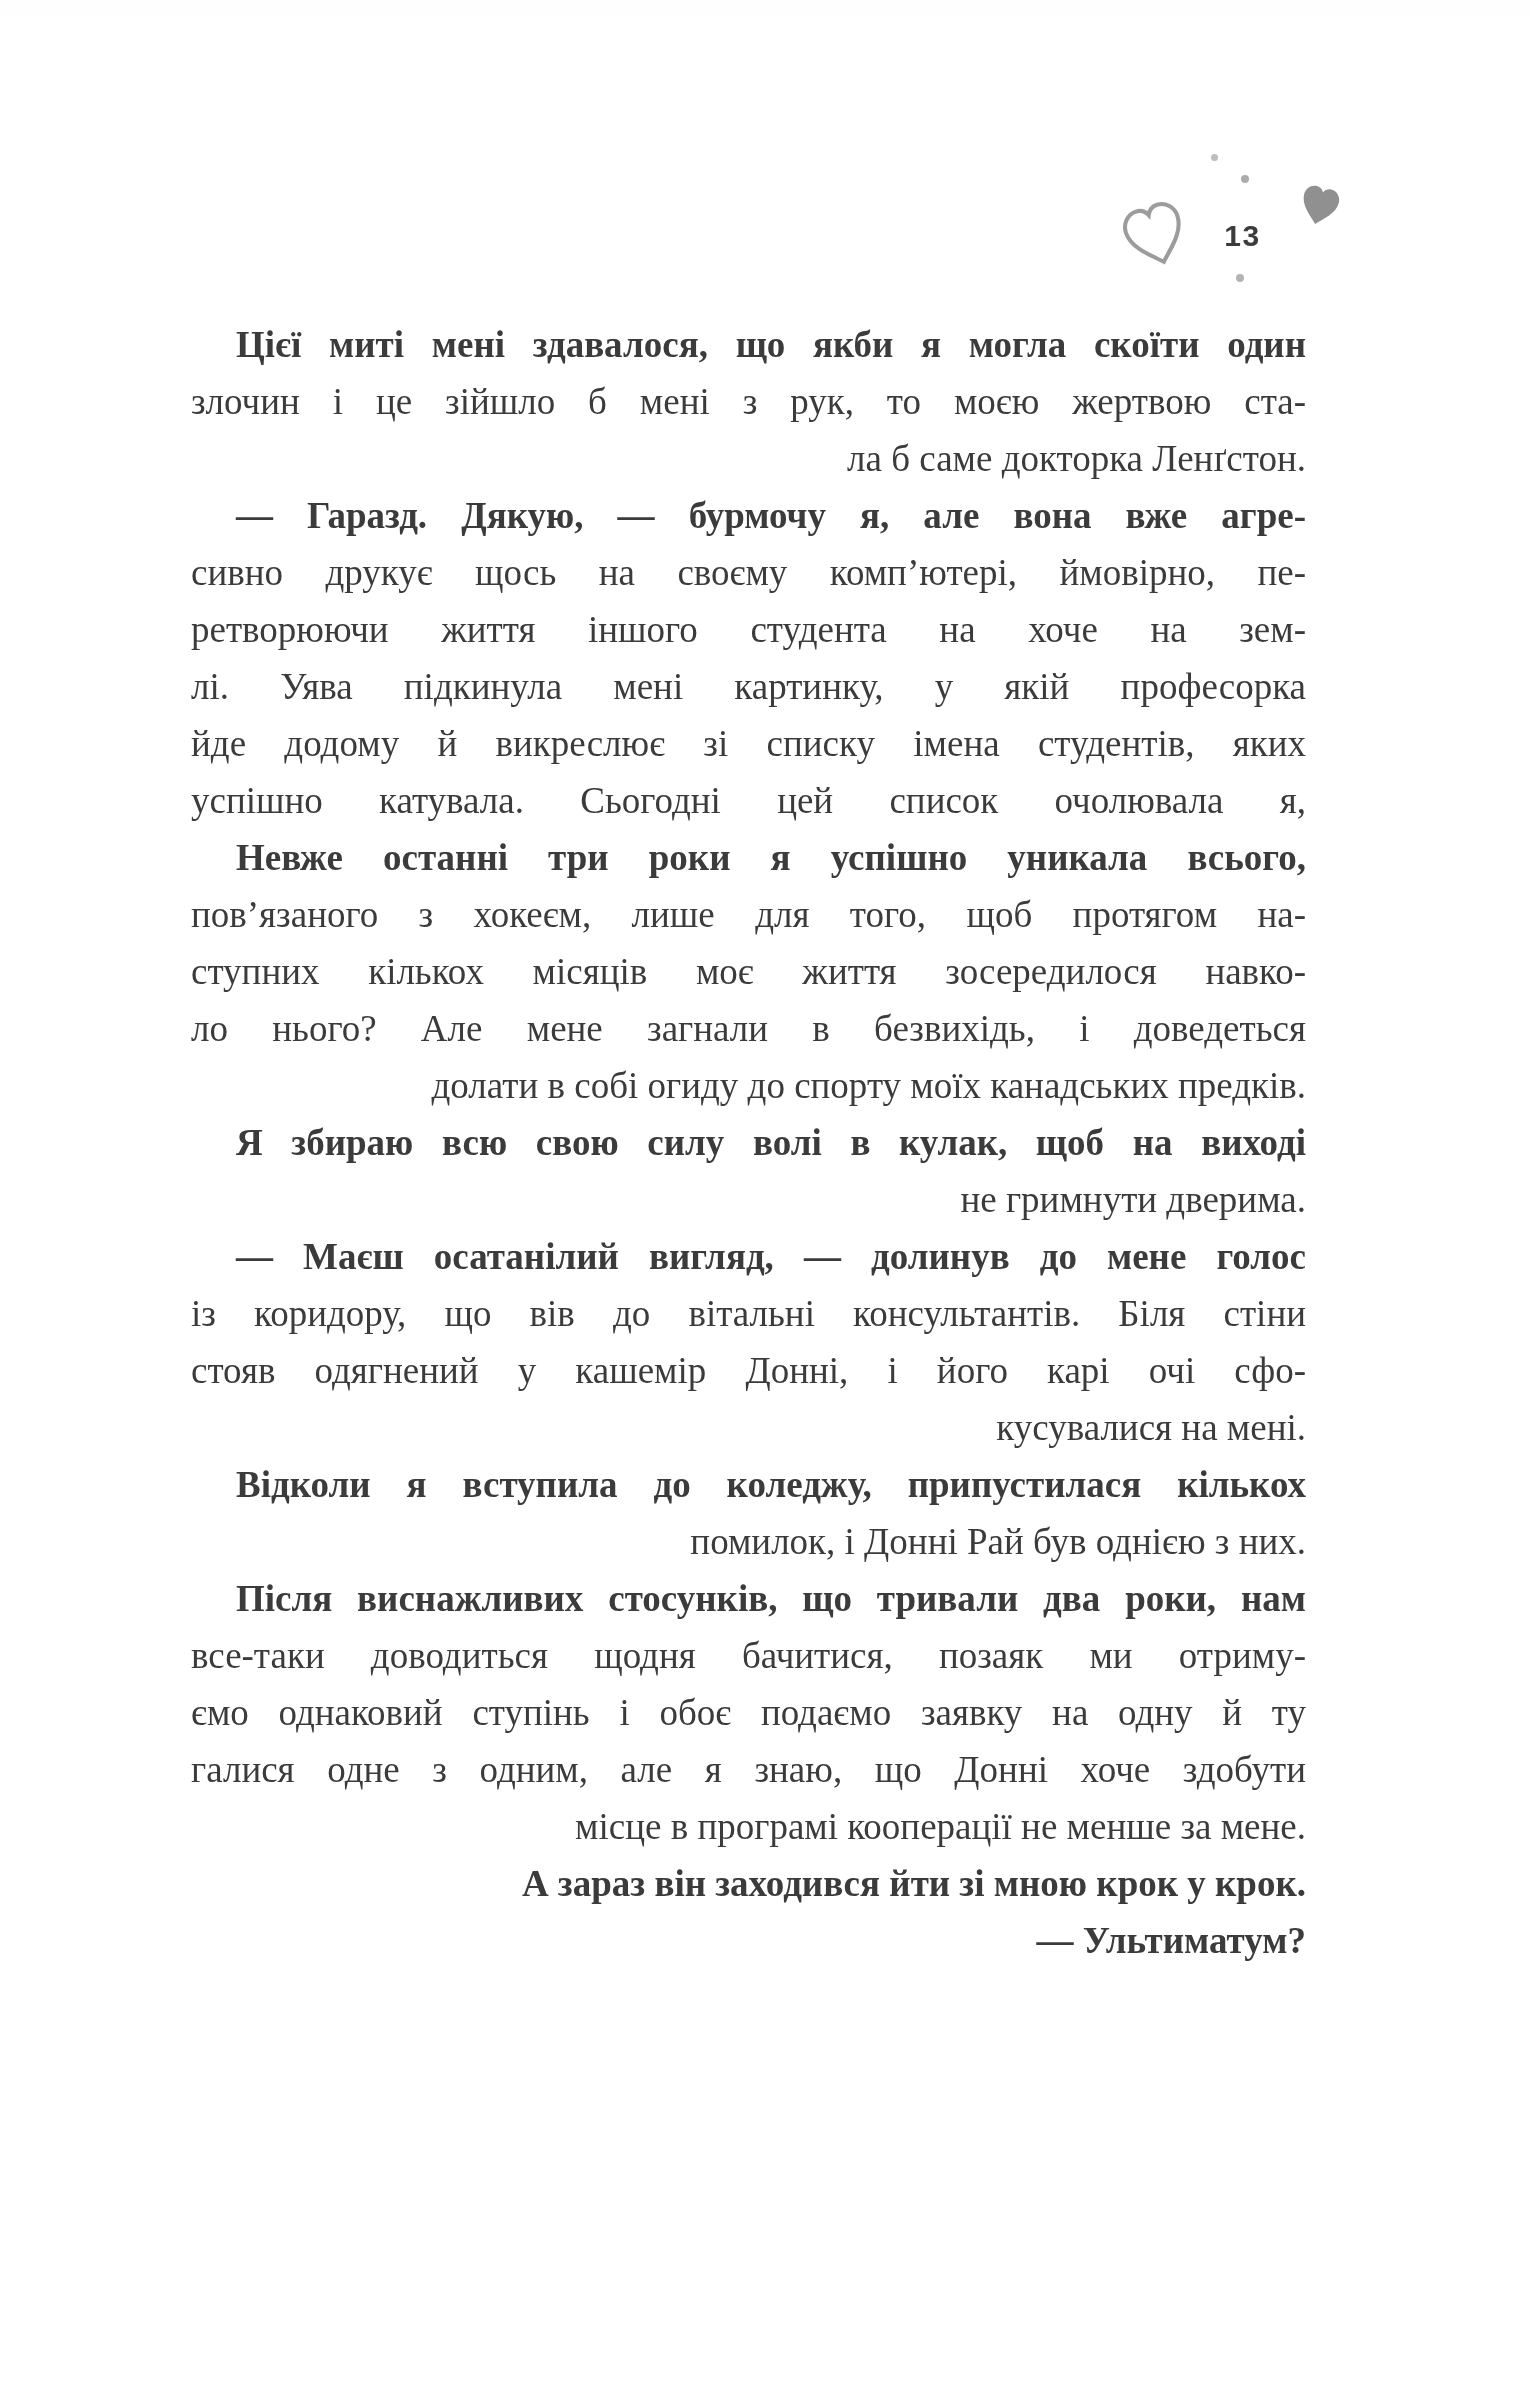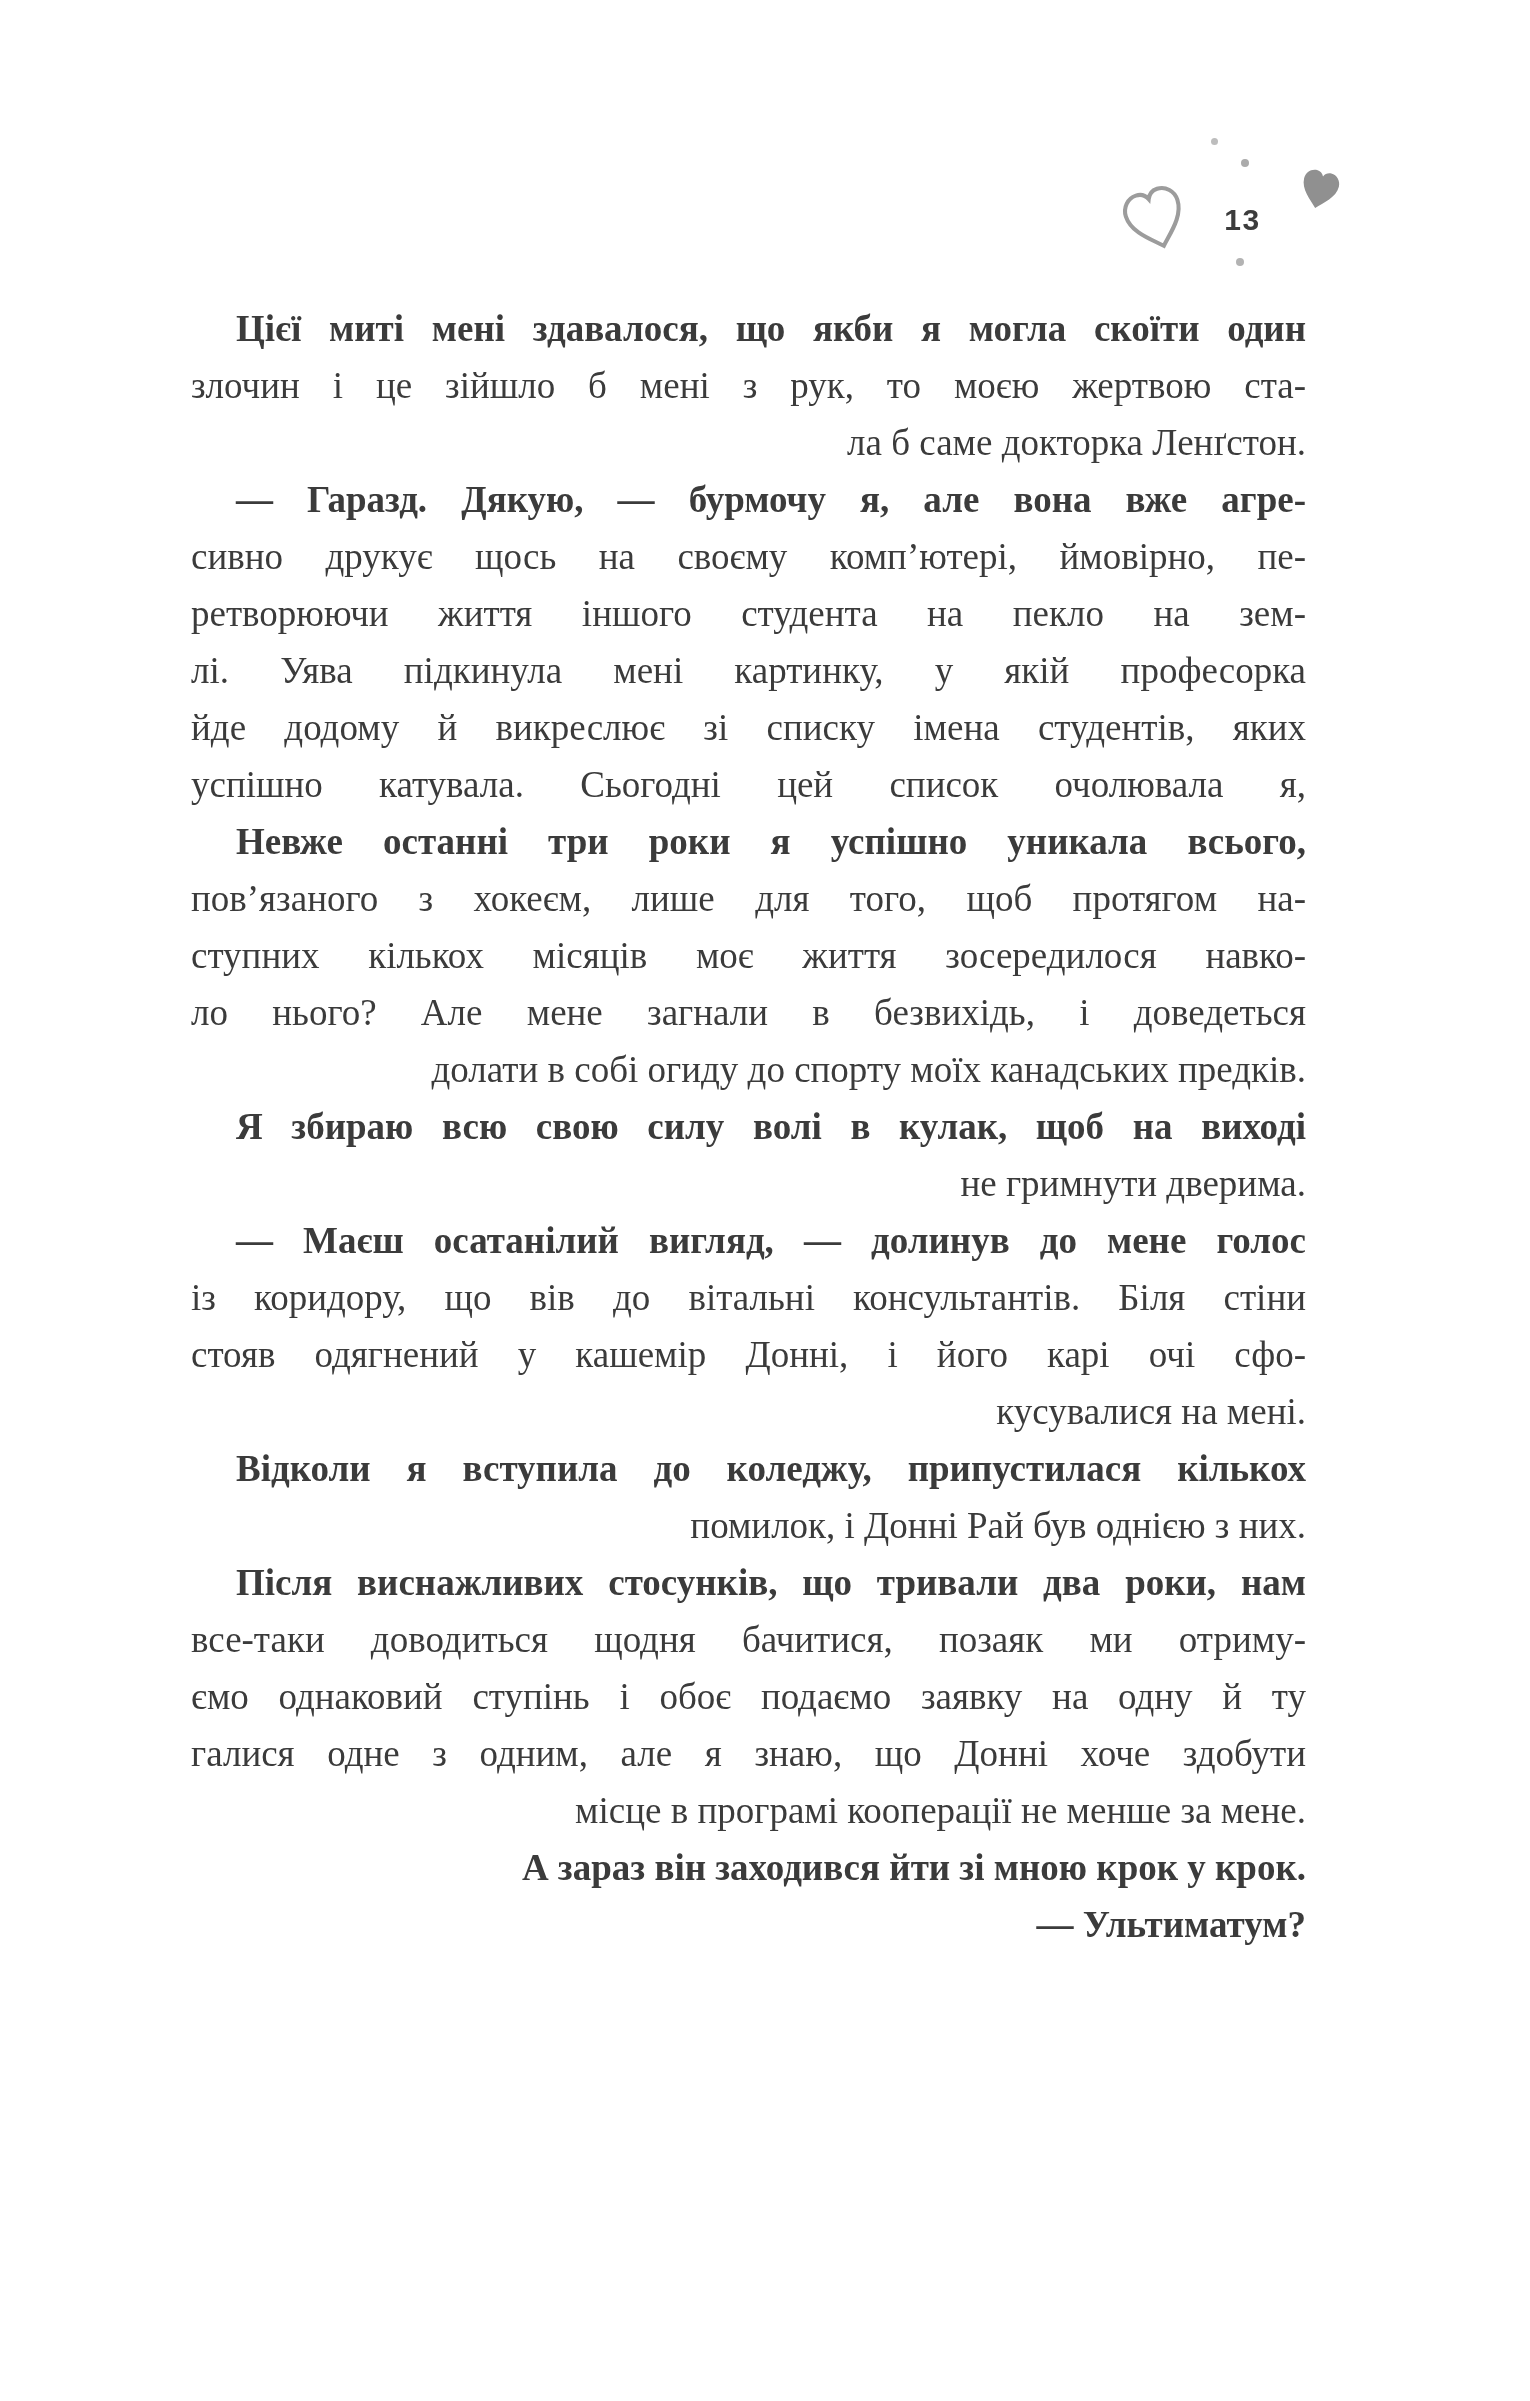--- a/index.html
+++ b/index.html
@@ -8,20 +8,21 @@
     height: 2401px;
     background: #fefefe;
     position: relative;
     font-family: "Liberation Serif", serif;
     overflow: hidden;
   }
   .page {
     position: absolute;
     inset: 0;
     background: #ffffff;
+    margin-top: 16px;
   }
   
   .decor-dot {
     position: absolute;
     border-radius: 50%;
   }
   .dot1 { left: 1211px; top: 138px; width: 7.2px;  height: 7.2px;  background: #bdbdbd; }
   .dot2 { left: 1241px; top: 159px; width: 8px; height: 8px; background: #ababab; }
   .dot3 { left: 1236px; top: 258px; width: 8px; height: 8px; background: #b3b3b3; }
   .outline-heart {
@@ -89,21 +90,21 @@
 
     <div class="para">
       <div class="line j indent">Цієї миті мені здавалося, що якби я могла скоїти один</div>
       <div class="line j">злочин і це зійшло б мені з рук, то моєю жертвою ста-</div>
       <div class="line last">ла б саме докторка Ленґстон.</div>
     </div>
 
     <div class="para">
       <div class="line j indent">— Гаразд. Дякую, — бурмочу я, але вона вже агре-</div>
       <div class="line j">сивно друкує щось на своєму комп’ютері, ймовірно, пе-</div>
-      <div class="line j">ретворюючи життя іншого студента на пекло на зем-</div>
+      <div class="line j">ретворюючи життя іншого студента на хоче на зем-</div>
       <div class="line j">лі. Уява підкинула мені картинку, у якій професорка</div>
       <div class="line j">йде додому й викреслює зі списку імена студентів, яких</div>
       <div class="line j">успішно катувала. Сьогодні цей список очолювала я,</div>
     </div>
 
     <div class="para">
       <div class="line j indent">Невже останні три роки я успішно уникала всього,</div>
       <div class="line j">пов’язаного з хокеєм, лише для того, щоб протягом на-</div>
       <div class="line j">ступних кількох місяців моє життя зосередилося навко-</div>
       <div class="line j">ло нього? Але мене загнали в безвихідь, і доведеться</div>

